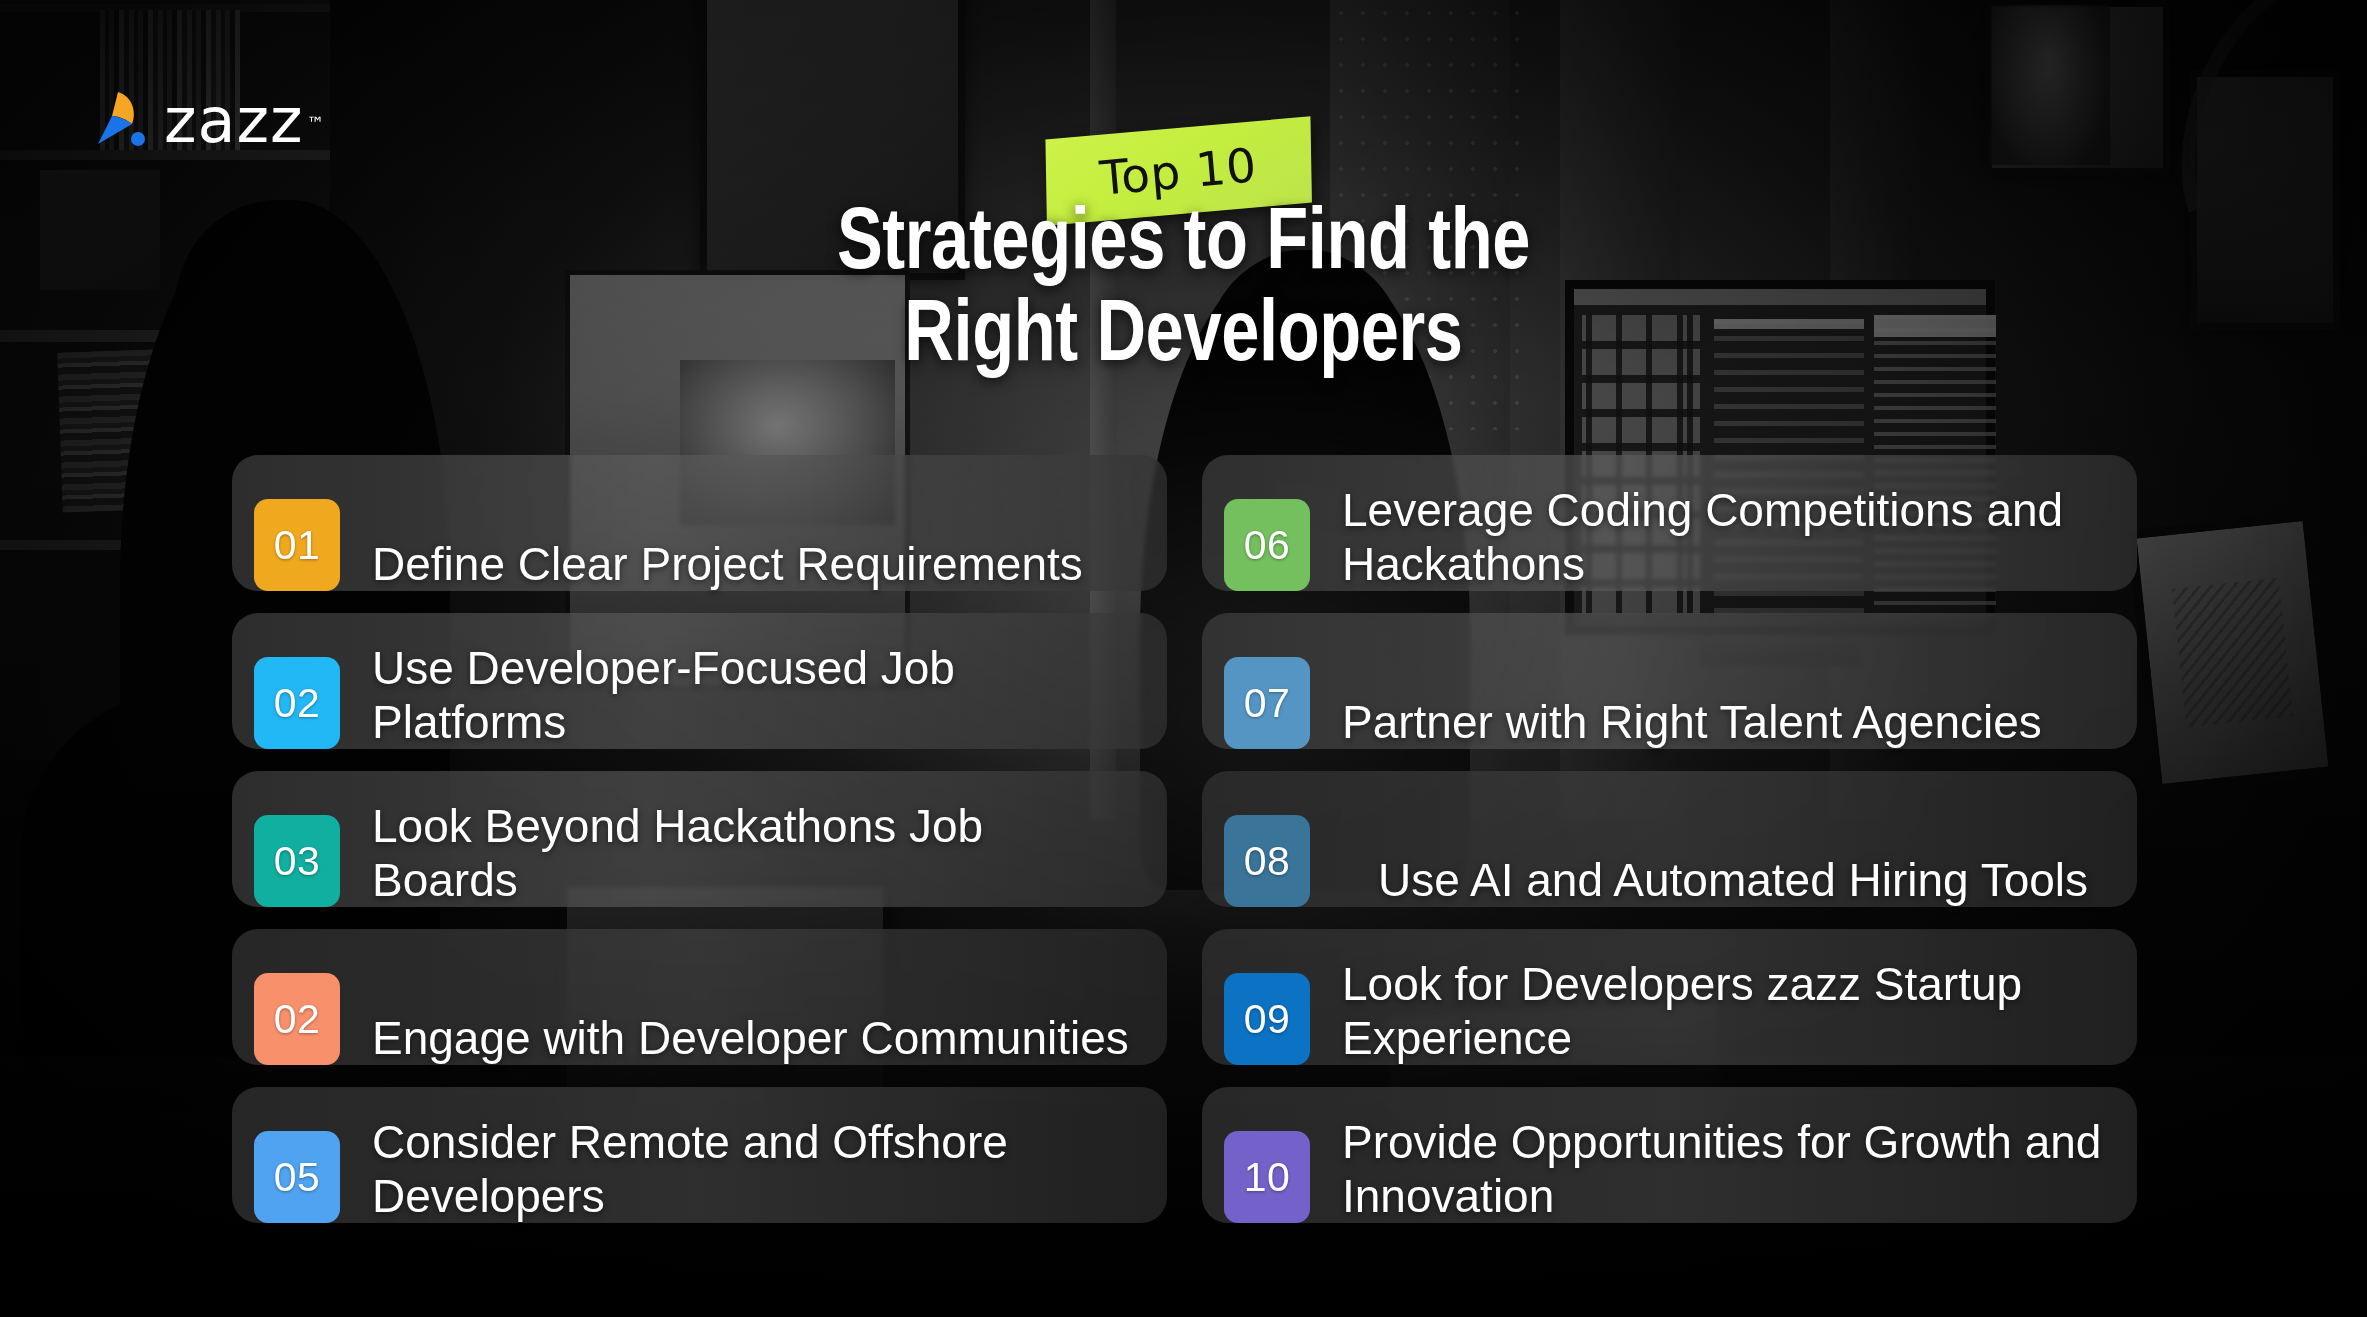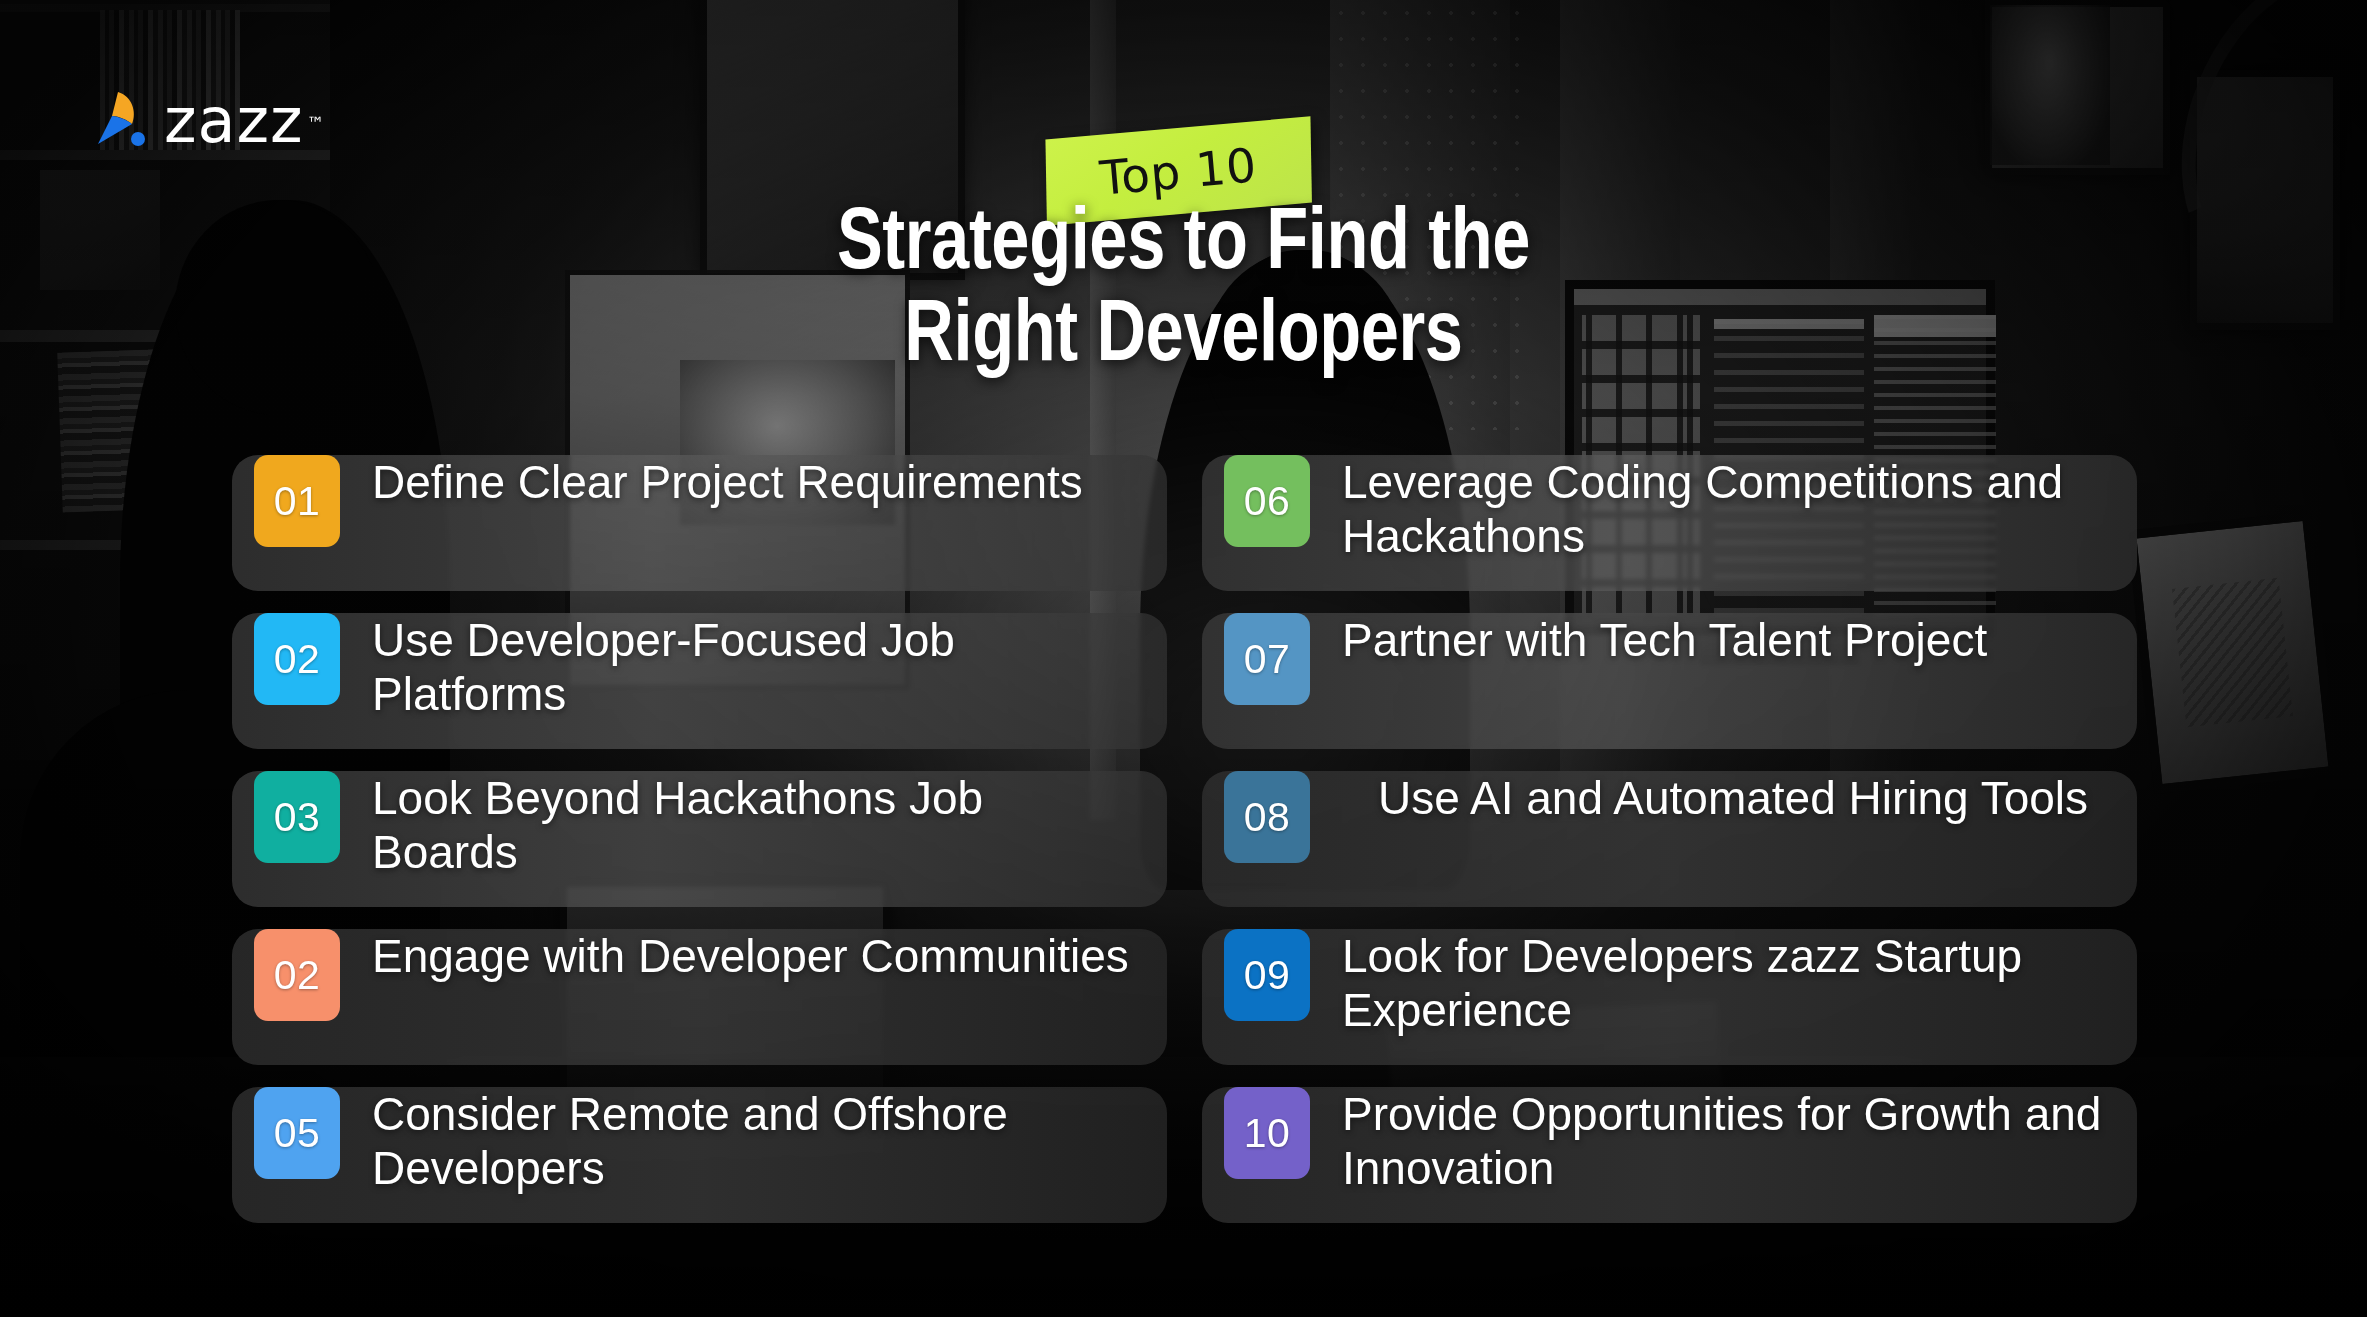--- a/index.html
+++ b/index.html
@@ -252,21 +252,21 @@
     position: absolute; left: 232px; top: 455px;
     width: 1905px;
     display: grid;
     grid-template-columns: 935px 935px;
     column-gap: 35px;
     row-gap: 22px;
   }
   .row {
     position: relative;
     height: 136px;
-    display: flex; align-items: flex-start;
+    display: flex; align-items: flex-end;
     border-radius: 26px;
     padding-left: 22px; padding-right: 26px;
     background: linear-gradient(to right, rgba(62,62,62,.72), rgba(96,96,96,.62) 45%, rgba(52,52,52,.70));
     backdrop-filter: blur(2px);
   }
   .row.dim {
     background: linear-gradient(to right, rgba(48,48,48,.80), rgba(66,66,66,.70) 50%, rgba(40,40,40,.80));
   }
   .badge {
     flex: 0 0 auto;
@@ -364,21 +364,21 @@
       <div class="badge" style="background:#74bf5e">06</div>
       <div class="row-text">Leverage Coding Competitions and Hackathons</div>
     </div>
 
     <div class="row">
       <div class="badge" style="background:#22b8f5">02</div>
       <div class="row-text">Use Developer-Focused Job Platforms</div>
     </div>
     <div class="row">
       <div class="badge" style="background:#5495c4">07</div>
-      <div class="row-text">Partner with Tech Talent Project</div>
+      <div class="row-text">Partner with Right Talent Agencies</div>
     </div>
 
     <div class="row">
       <div class="badge" style="background:#10afa0">03</div>
       <div class="row-text">Look Beyond Hackathons Job Boards</div>
     </div>
     <div class="row dim">
       <div class="badge" style="background:#3a7499">08</div>
       <div class="row-text indent">Use AI and Automated Hiring Tools</div>
     </div>

